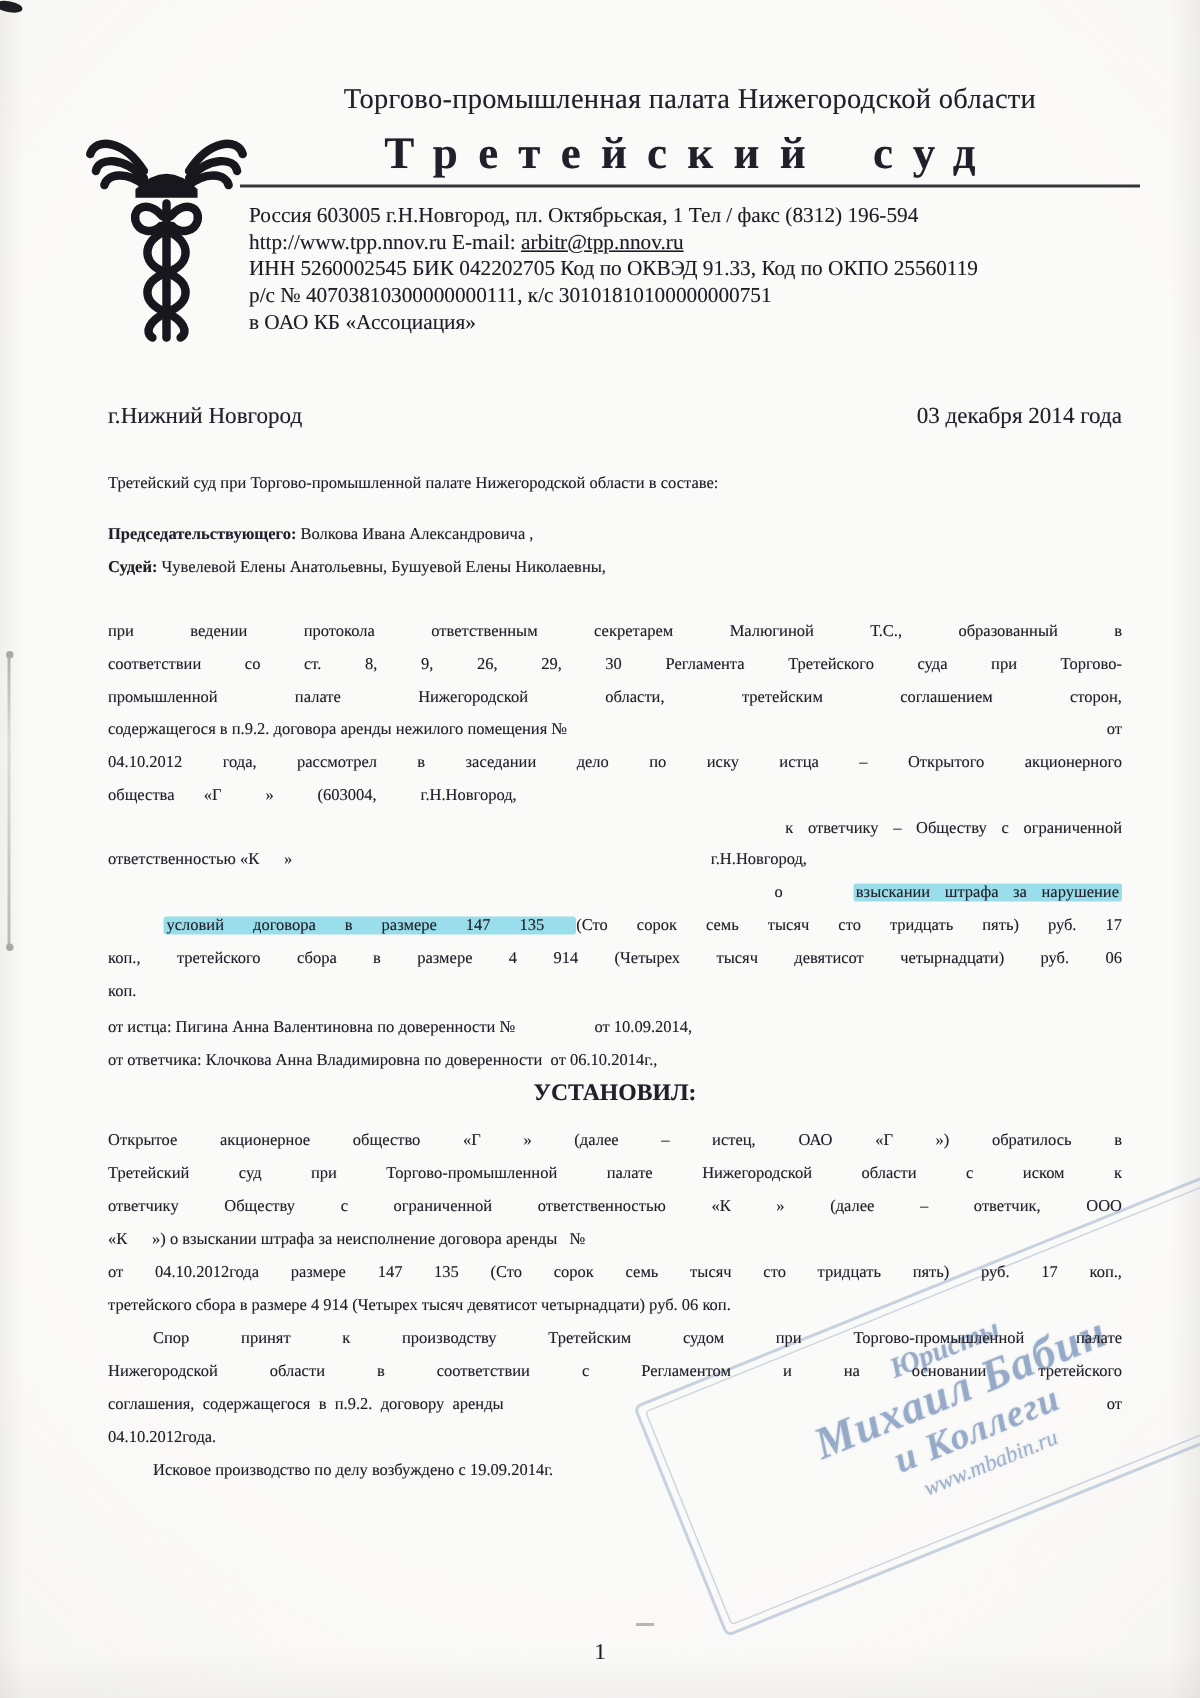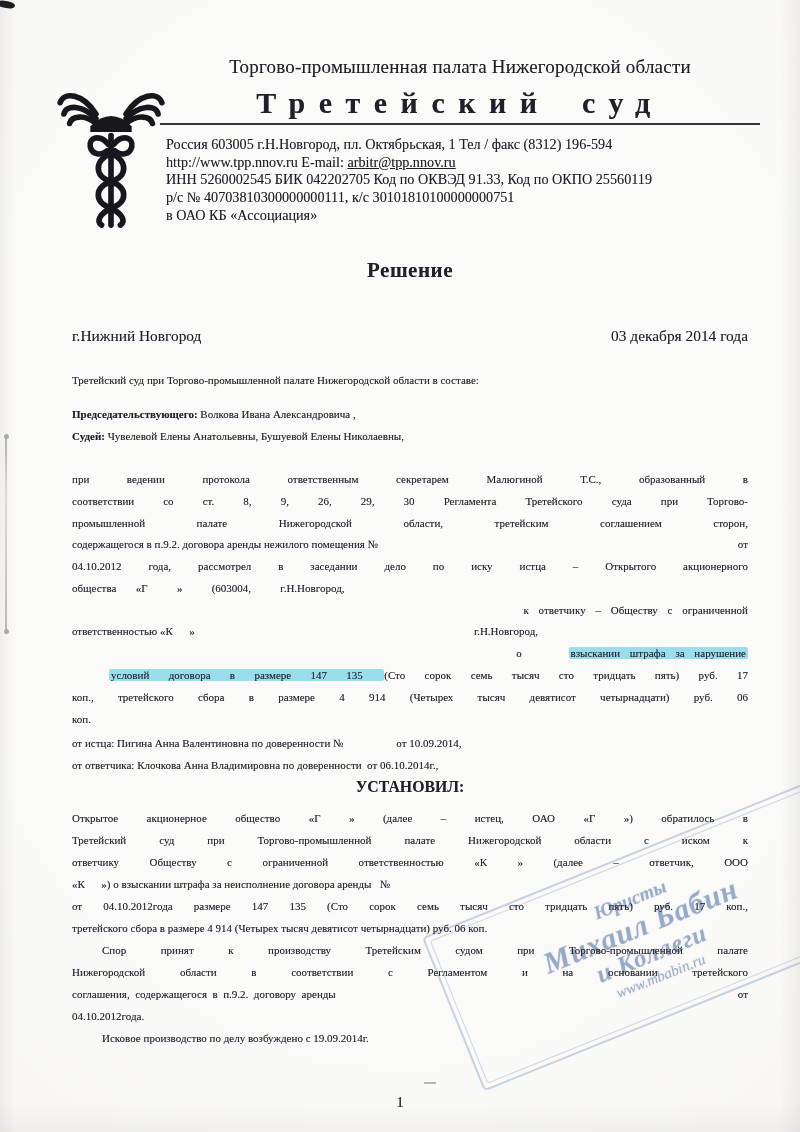--- a/index.html
+++ b/index.html
@@ -107,21 +107,20 @@
     <div class="contact">
       <div>Россия 603005 г.Н.Новгород, пл. Октябрьская, 1 Тел / факс (8312) 196-594</div>
       <div><span>http://www.tpp.nnov.ru E-mail: </span><span class="u">arbitr@tpp.nnov.ru</span></div>
       <div>ИНН 5260002545 БИК 042202705 Код по ОКВЭД 91.33, Код по ОКПО 25560119</div>
       <div>р/с № 40703810300000000111, к/с 30101810100000000751</div>
       <div>в ОАО КБ «Ассоциация»</div>
     </div>
   </div>
 
   <div class="content">
-    <div class="title">Решение</div>
 
     <div class="dateline">
       <span>г.Нижний Новгород</span>
       <span>03 декабря 2014 года</span>
     </div>
 
     <div class="line composition">Третейский суд при Торгово-промышленной палате Нижегородской области в составе:</div>
 
     <div class="judges">
       <div class="line"><span class="bld">Председательствующего:</span><span> Волкова Ивана Александровича ,</span></div>

